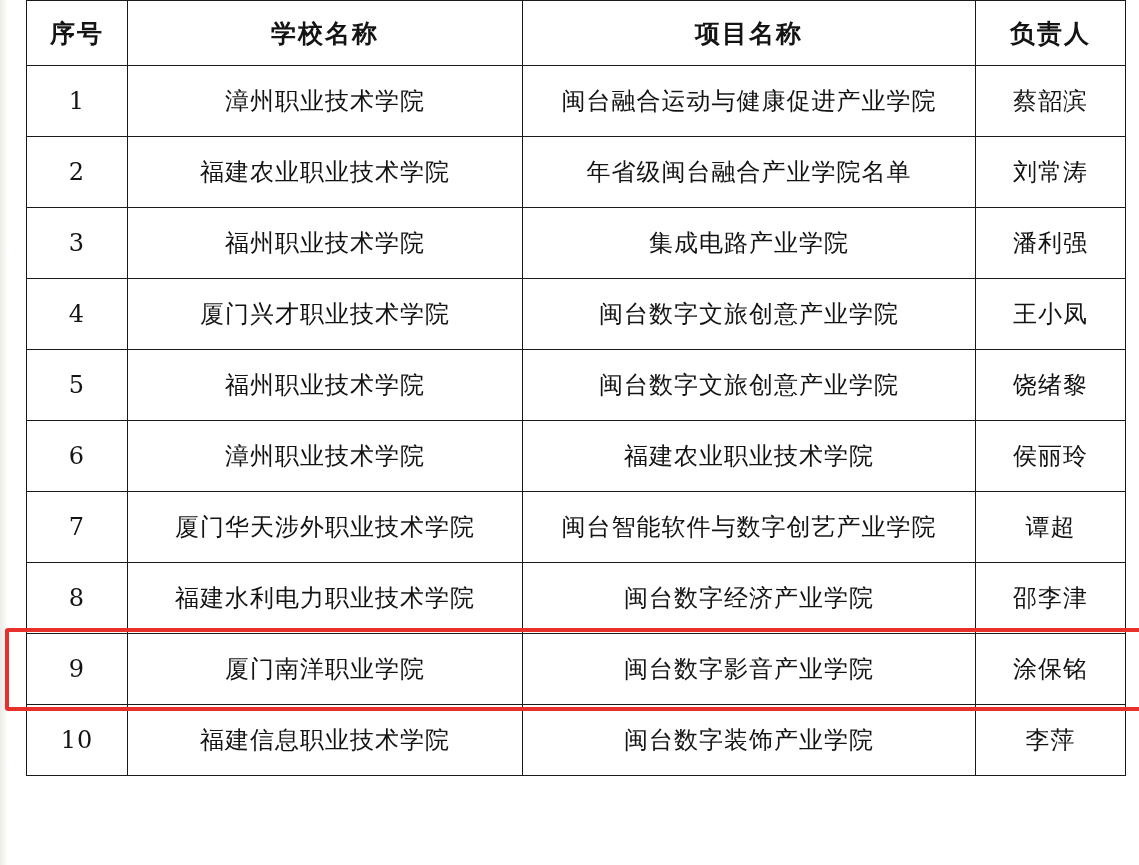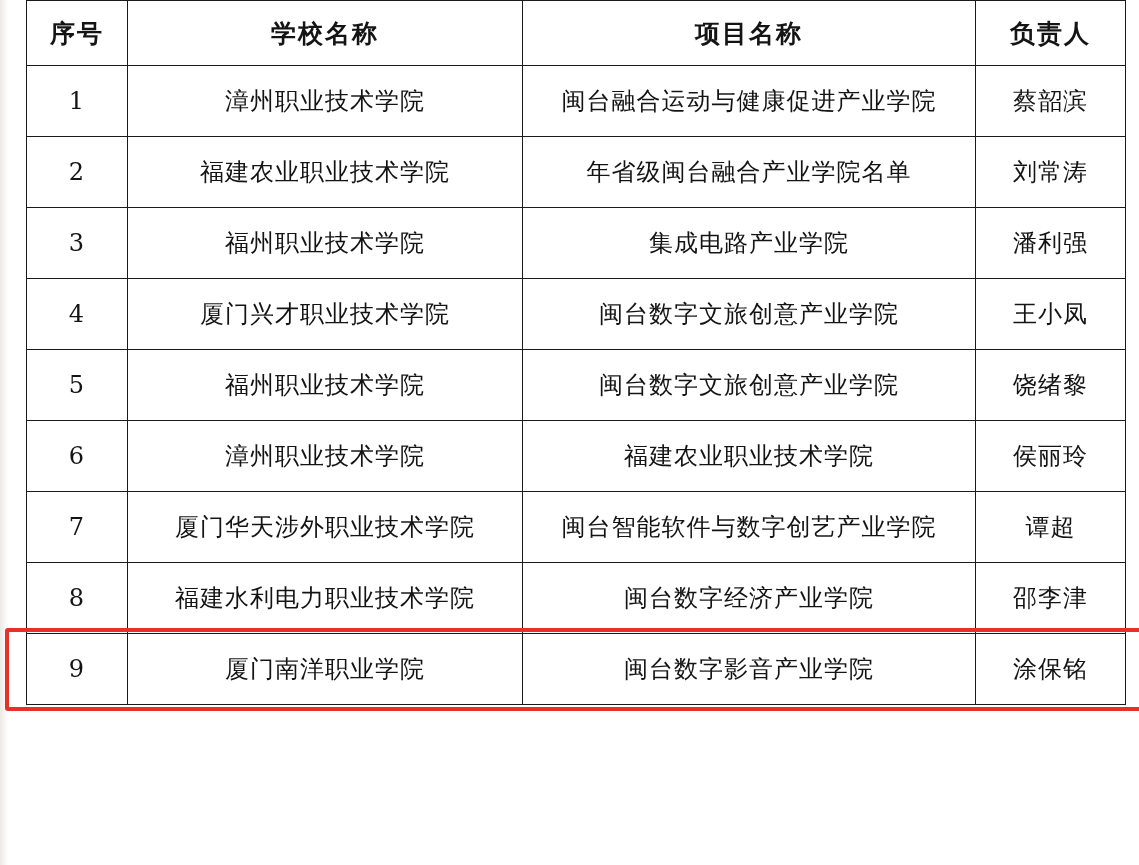--- a/index.html
+++ b/index.html
@@ -148,18 +148,24 @@
             <td class="col-school">福建水利电力职业技术学院</td>
             <td class="col-project">闽台数字经济产业学院</td>
             <td class="col-person">邵李津</td>
           </tr>
           <tr>
             <td class="col-idx">9</td>
             <td class="col-school">厦门南洋职业学院</td>
             <td class="col-project">闽台数字影音产业学院</td>
             <td class="col-person">涂保铭</td>
           </tr>
+          <tr>
+            <td class="col-idx">10</td>
+            <td class="col-school">福建信息职业技术学院</td>
+            <td class="col-project">闽台数字装饰产业学院</td>
+            <td class="col-person">李萍</td>
+          </tr>
         </tbody>
     </table>
     <div class="highlight-box" style="left: -21.5px; top: 627.5px; width: 1143px; height: 83px; border-color: rgb(232, 48, 42);"></div>
   </div>
 
 </div>
 
 </body></html>

